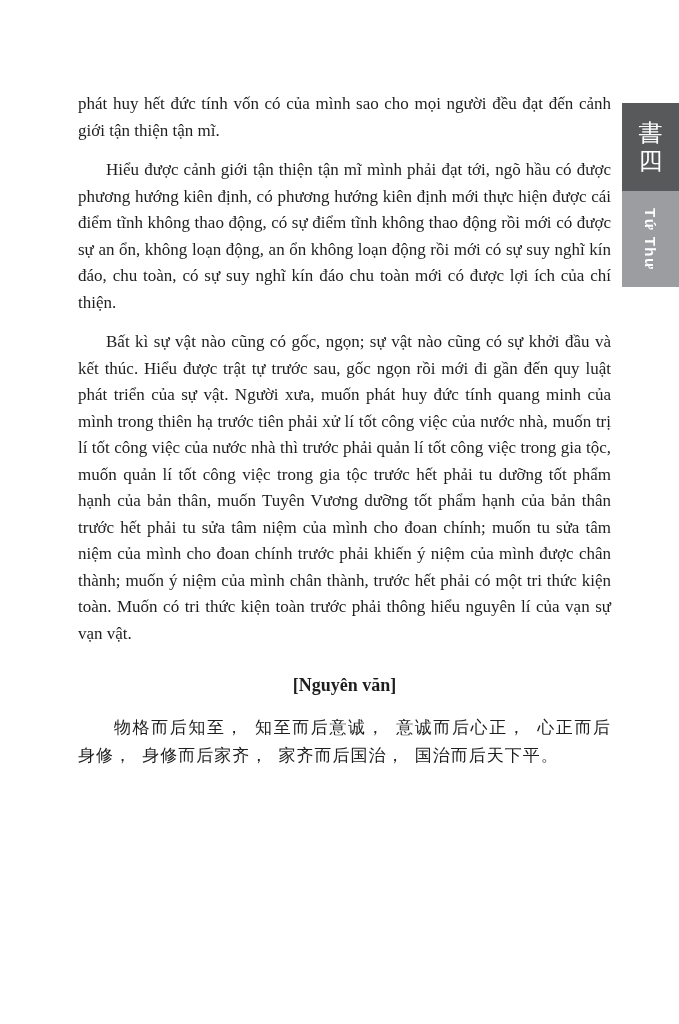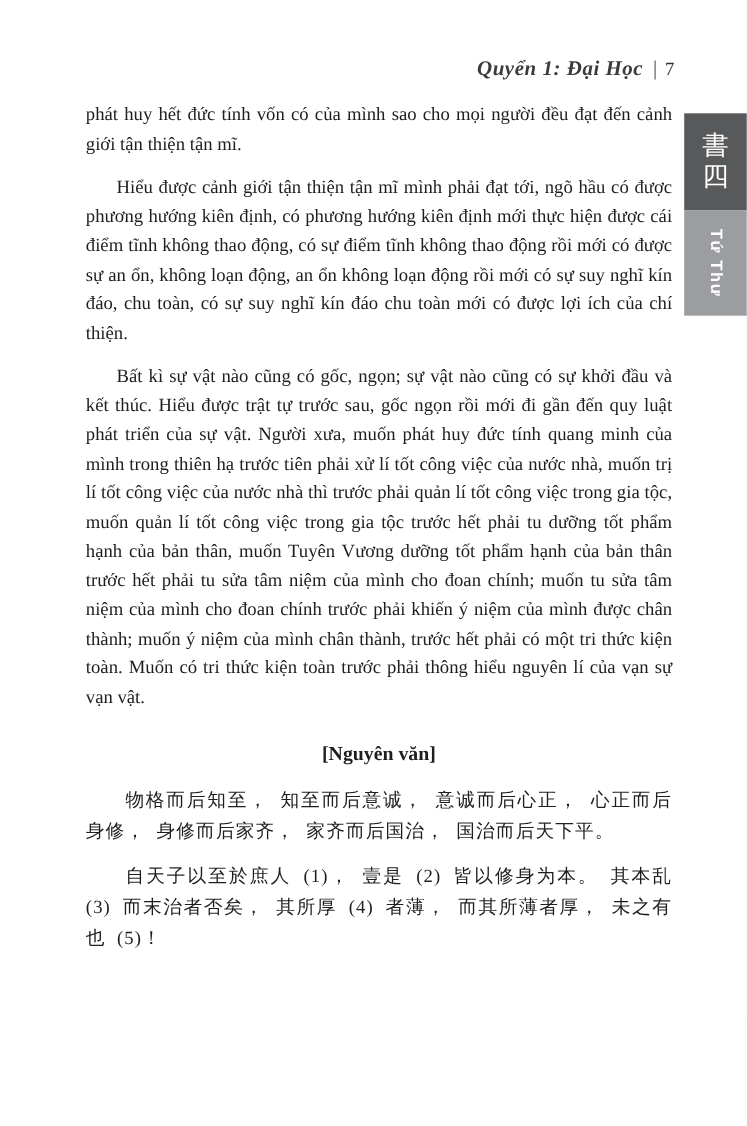--- a/index.html
+++ b/index.html
@@ -103,40 +103,34 @@
     letter-spacing: 1px;
     margin-bottom: 11px;
     margin-top: 13px;
   }
 </style>
 </head>
 <body>
 
 <div class="page">
 
-  <header class="header">
-    <span class="chapter-title">Quyển 1: Đại Học</span>
-    <span class="header-divider">|</span>
-    <span class="page-number">7</span>
-  </header>
 
   <aside class="side-tab">
     <div class="tab-dark" style="background: rgb(88, 89, 91);">
       <span>書</span>
       <span>四</span>
     </div>
     <div class="tab-light" style="background: rgb(156, 157, 160);">
       <span class="vertical-text">Tứ Thư</span>
     </div>
   </aside>
 
   <main class="body-text">
     <p class="para no-indent">phát huy hết đức tính vốn có của mình sao cho mọi người đều đạt đến cảnh giới tận thiện tận mĩ.</p>
     <p class="para">Hiểu được cảnh giới tận thiện tận mĩ mình phải đạt tới, ngõ hầu có được phương hướng kiên định, có phương hướng kiên định mới thực hiện được cái điểm tĩnh không thao động, có sự điểm tĩnh không thao động rồi mới có được sự an ổn, không loạn động, an ổn không loạn động rồi mới có sự suy nghĩ kín đáo, chu toàn, có sự suy nghĩ kín đáo chu toàn mới có được lợi ích của chí thiện.</p>
     <p class="para">Bất kì sự vật nào cũng có gốc, ngọn; sự vật nào cũng có sự khởi đầu và kết thúc. Hiểu được trật tự trước sau, gốc ngọn rồi mới đi gần đến quy luật phát triển của sự vật. Người xưa, muốn phát huy đức tính quang minh của mình trong thiên hạ trước tiên phải xử lí tốt công việc của nước nhà, muốn trị lí tốt công việc của nước nhà thì trước phải quản lí tốt công việc trong gia tộc, muốn quản lí tốt công việc trong gia tộc trước hết phải tu dưỡng tốt phẩm hạnh của bản thân, muốn Tuyên Vương dưỡng tốt phẩm hạnh của bản thân trước hết phải tu sửa tâm niệm của mình cho đoan chính; muốn tu sửa tâm niệm của mình cho đoan chính trước phải khiến ý niệm của mình được chân thành; muốn ý niệm của mình chân thành, trước hết phải có một tri thức kiện toàn. Muốn có tri thức kiện toàn trước phải thông hiểu nguyên lí của vạn sự vạn vật.</p>
 
     <h2 class="section-heading">[Nguyên văn]</h2>
 
     <p class="para cjk">物格而后知至， 知至而后意诚， 意诚而后心正， 心正而后身修， 身修而后家齐， 家齐而后国治， 国治而后天下平。</p>
-    <p class="para cjk">自天子以至於庶人 (1)， 壹是 (2) 皆以修身为本。 其本乱 (3) 而末治者否矣， 其所厚 (4) 者薄， 而其所薄者厚， 未之有也 (5)！</p>
   </main>
 
 </div>
 
 </body></html>

